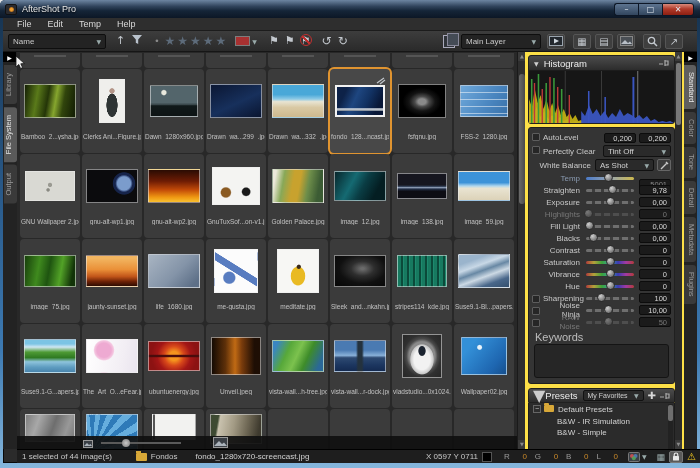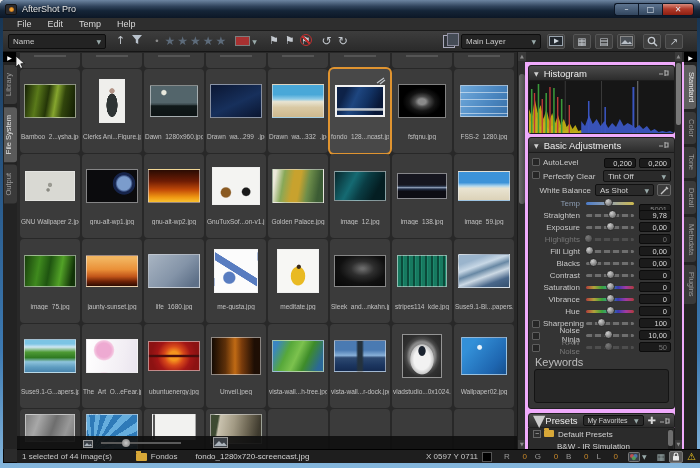--- a/index.html
+++ b/index.html
@@ -73,21 +73,21 @@
   .sbtn{width:8px;height:9px;color:#8a8a8a;font-size:5px;text-align:center;line-height:9px;background:#3a3a3a;}
   .sthumb{position:absolute;left:1px;top:22px;width:6px;height:130px;background:linear-gradient(90deg,#6a6a6a,#4a4a4a);border-radius:3px;}
   .sbtn.bottom{position:absolute;bottom:0;}
   
   .zoombar{position:absolute;left:14px;top:418px;width:500px;height:13px;background:rgba(16,16,16,.93);
     display:flex;align-items:center;}
   .zico{margin-left:8px;}
   .ztrack{position:relative;width:80px;height:2px;background:#5a5a5a;margin:0 8px;}
   .zhandle{position:absolute;left:26%;top:-3px;width:8px;height:8px;border-radius:50%;background:radial-gradient(#c8c8c8,#777);}
   
-  .panel{position:absolute;left:522px;top:44px;width:159px;height:397px;background:#f0abfc;overflow:hidden;padding:0 9px 0 3px;}
+  .panel{position:absolute;left:522px;top:34px;width:159px;height:397px;background:#fde047;overflow:hidden;padding:0 9px 0 3px;}
   .section{border:1px solid #202020;border-radius:3px;margin-top:3px;background:#343434;}
   .sechead{height:15px;background:linear-gradient(#4c4c4c,#2c2c2c);display:flex;align-items:center;padding:0 5px;
     border-radius:3px 3px 0 0;border-bottom:1px solid #1c1c1c;}
   .sechead .tri{font-size:6px;color:#cfcfcf;margin-right:5px;}
   .sechead .sectitle{font-size:9.5px;color:#ececec;}
   .pin{margin-left:auto;}
   .histsvg{display:block;width:100%;height:52px;background:#151515;}
   .brow{display:flex;align-items:center;height:13px;padding:0 3px;font-size:8px;color:#c8c8c8;}
   .cbw{width:11px;flex:none;}
   .cb{width:8px;height:8px;background:#262626;border:1px solid #5d5d5d;border-radius:1px;display:inline-block;}
@@ -534,29 +534,20 @@
           <rect x="29" y="16" width="1.4" height="36" fill="#c03a3a"></rect>
           <rect x="41" y="24" width="1.4" height="28" fill="#c03a3a"></rect>
           <path d="M54 52 L54 40 58 45 62 34 66 43 70 38 74 45 78 40 82 47 86 42 90 46 94 38 98 45 102 42 106 44 110 47 114 44 118 48 122 45 126 50 130 48 134 51 138 50 142 51 146 50 150 52 Z" fill="#3a55c0" opacity="0.95"></path>
           <rect x="107" y="6" width="2" height="46" fill="#3a55c0"></rect>
           <rect x="61" y="20" width="1.6" height="32" fill="#3a55c0"></rect>
           <rect x="78" y="26" width="1.6" height="26" fill="#3a55c0"></rect>
         </svg>
       </div>
 
       <div class="section">
-        <div class="sechead">
-          <span class="tri ico">▼</span>
-          <span class="sectitle">Basic Adjustments</span>
-          <span class="pin">
-            <svg width="10" height="9" viewBox="0 0 10 9">
-                <path d="M0 5 H4 M6 1 V7 M6 2 H9 V6 H6" stroke="#aaa" stroke-width="1.2" fill="none"></path>
-              </svg>
-          </span>
-        </div>
         <div style="padding:3px 0 0;">
           <div class="brow">
             <span class="cbw"><span class="cb"></span></span>
             <span style="font-size:8px;">AutoLevel</span>
             <span class="vbox" style="margin-left:auto;">0,200</span>
             <span class="vbox">0,200</span>
           </div>
           <div class="brow" style="height:14px;">
             <span class="cbw"><span class="cb"></span></span>
             <span style="font-size:8px;">Perfectly Clear</span>

